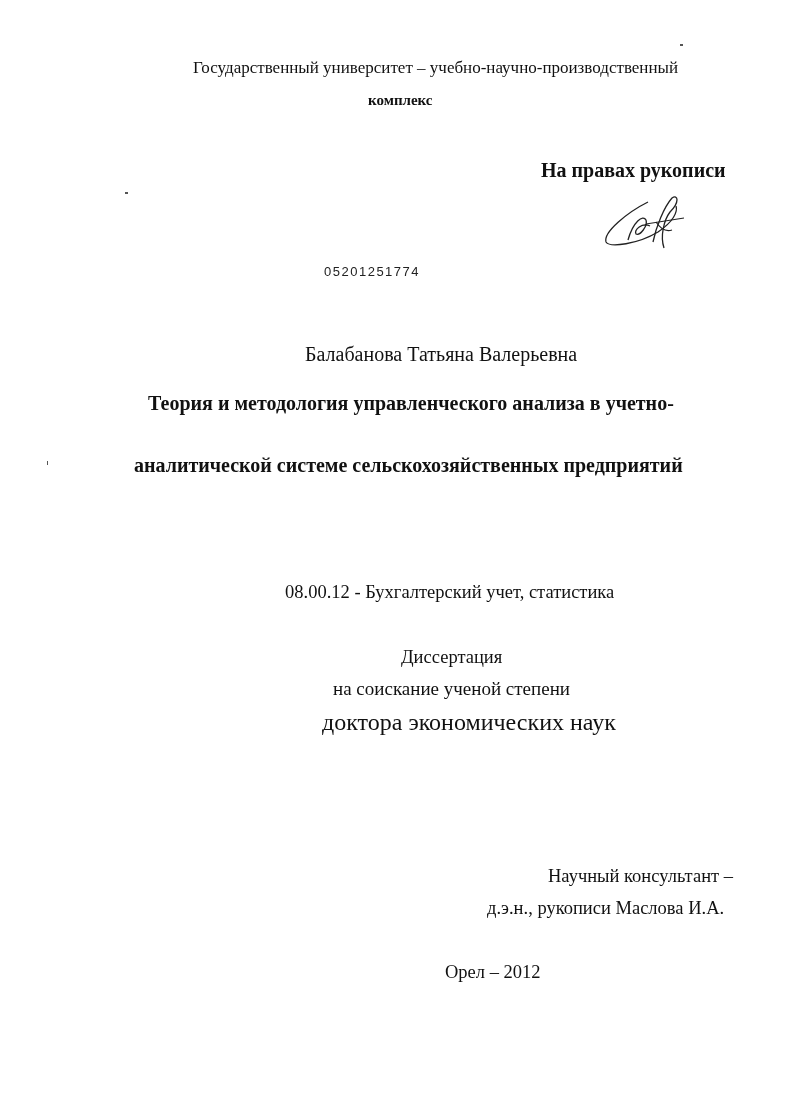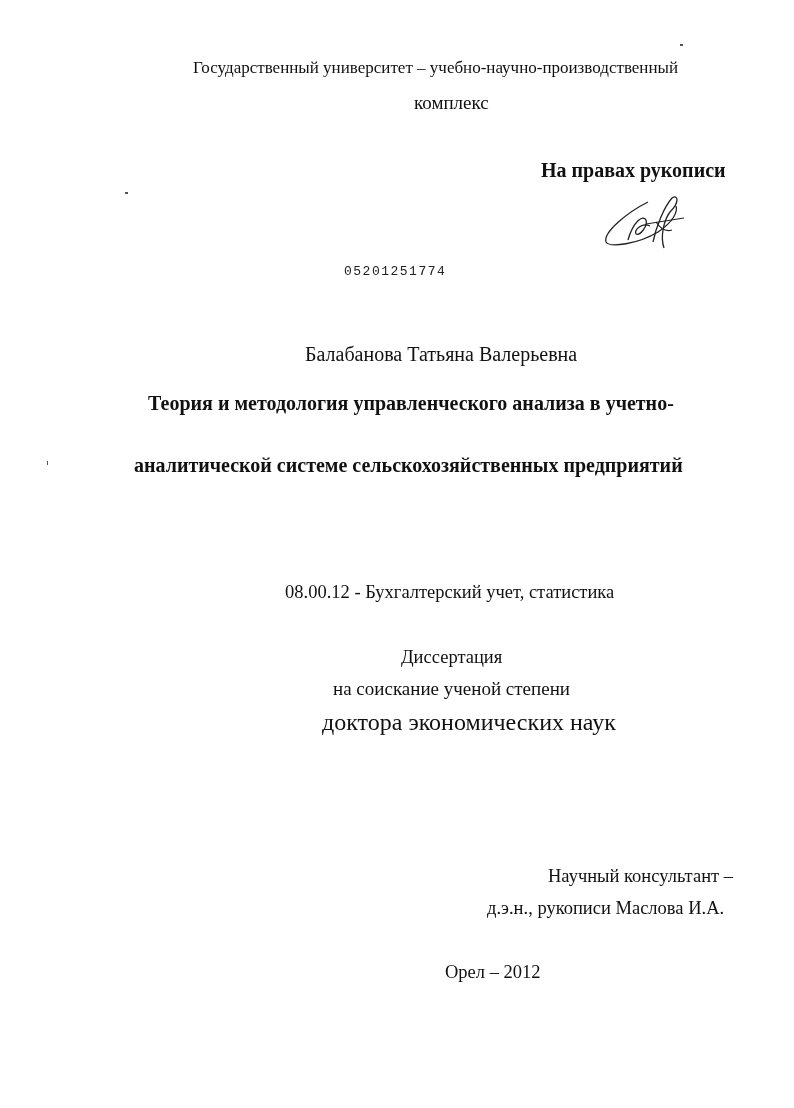--- a/index.html
+++ b/index.html
@@ -11,29 +11,29 @@
       width: 794px;
       height: 1108px;
       position: relative;
       overflow: hidden;
       font-family: "Liberation Serif", "DejaVu Serif", serif;
       color: #111111;
     }
     .abs { position: absolute; white-space: nowrap; }
 
     #institution-line1 { left: 193px; top: 58px; font-size: 17px; text-align: right; }
-    #institution-line2 { left: 414px; top: 92px; font-size: 19px; }
+    #institution-line2 { left: 368px; top: 92px; font-size: 15px; font-weight: bold; }
 
     #manuscript-rights { left: 541px; top: 159px; font-size: 20px; font-weight: bold; }
 
     #signature { left: 598px; top: 192px; width: 90px; height: 60px; }
 
     #registration-number {
-      left: 344px; top: 264px;
-      font-family: Liberation Mono, monospace;
+      left: 324px; top: 264px;
+      font-family: Liberation Sans, sans-serif;
       font-size: 13px; letter-spacing: 1.5px; color: #222;
     }
 
     #author-name { left: 305px; top: 343px; font-size: 20px; }
 
     #title-line1 { left: 148px; top: 392px; font-size: 20px; font-weight: bold; }
     #title-line2 { left: 134px; top: 454px; font-size: 20px; font-weight: bold; }
 
     #specialty { left: 285px; top: 582px; font-size: 18.5px; }
 

